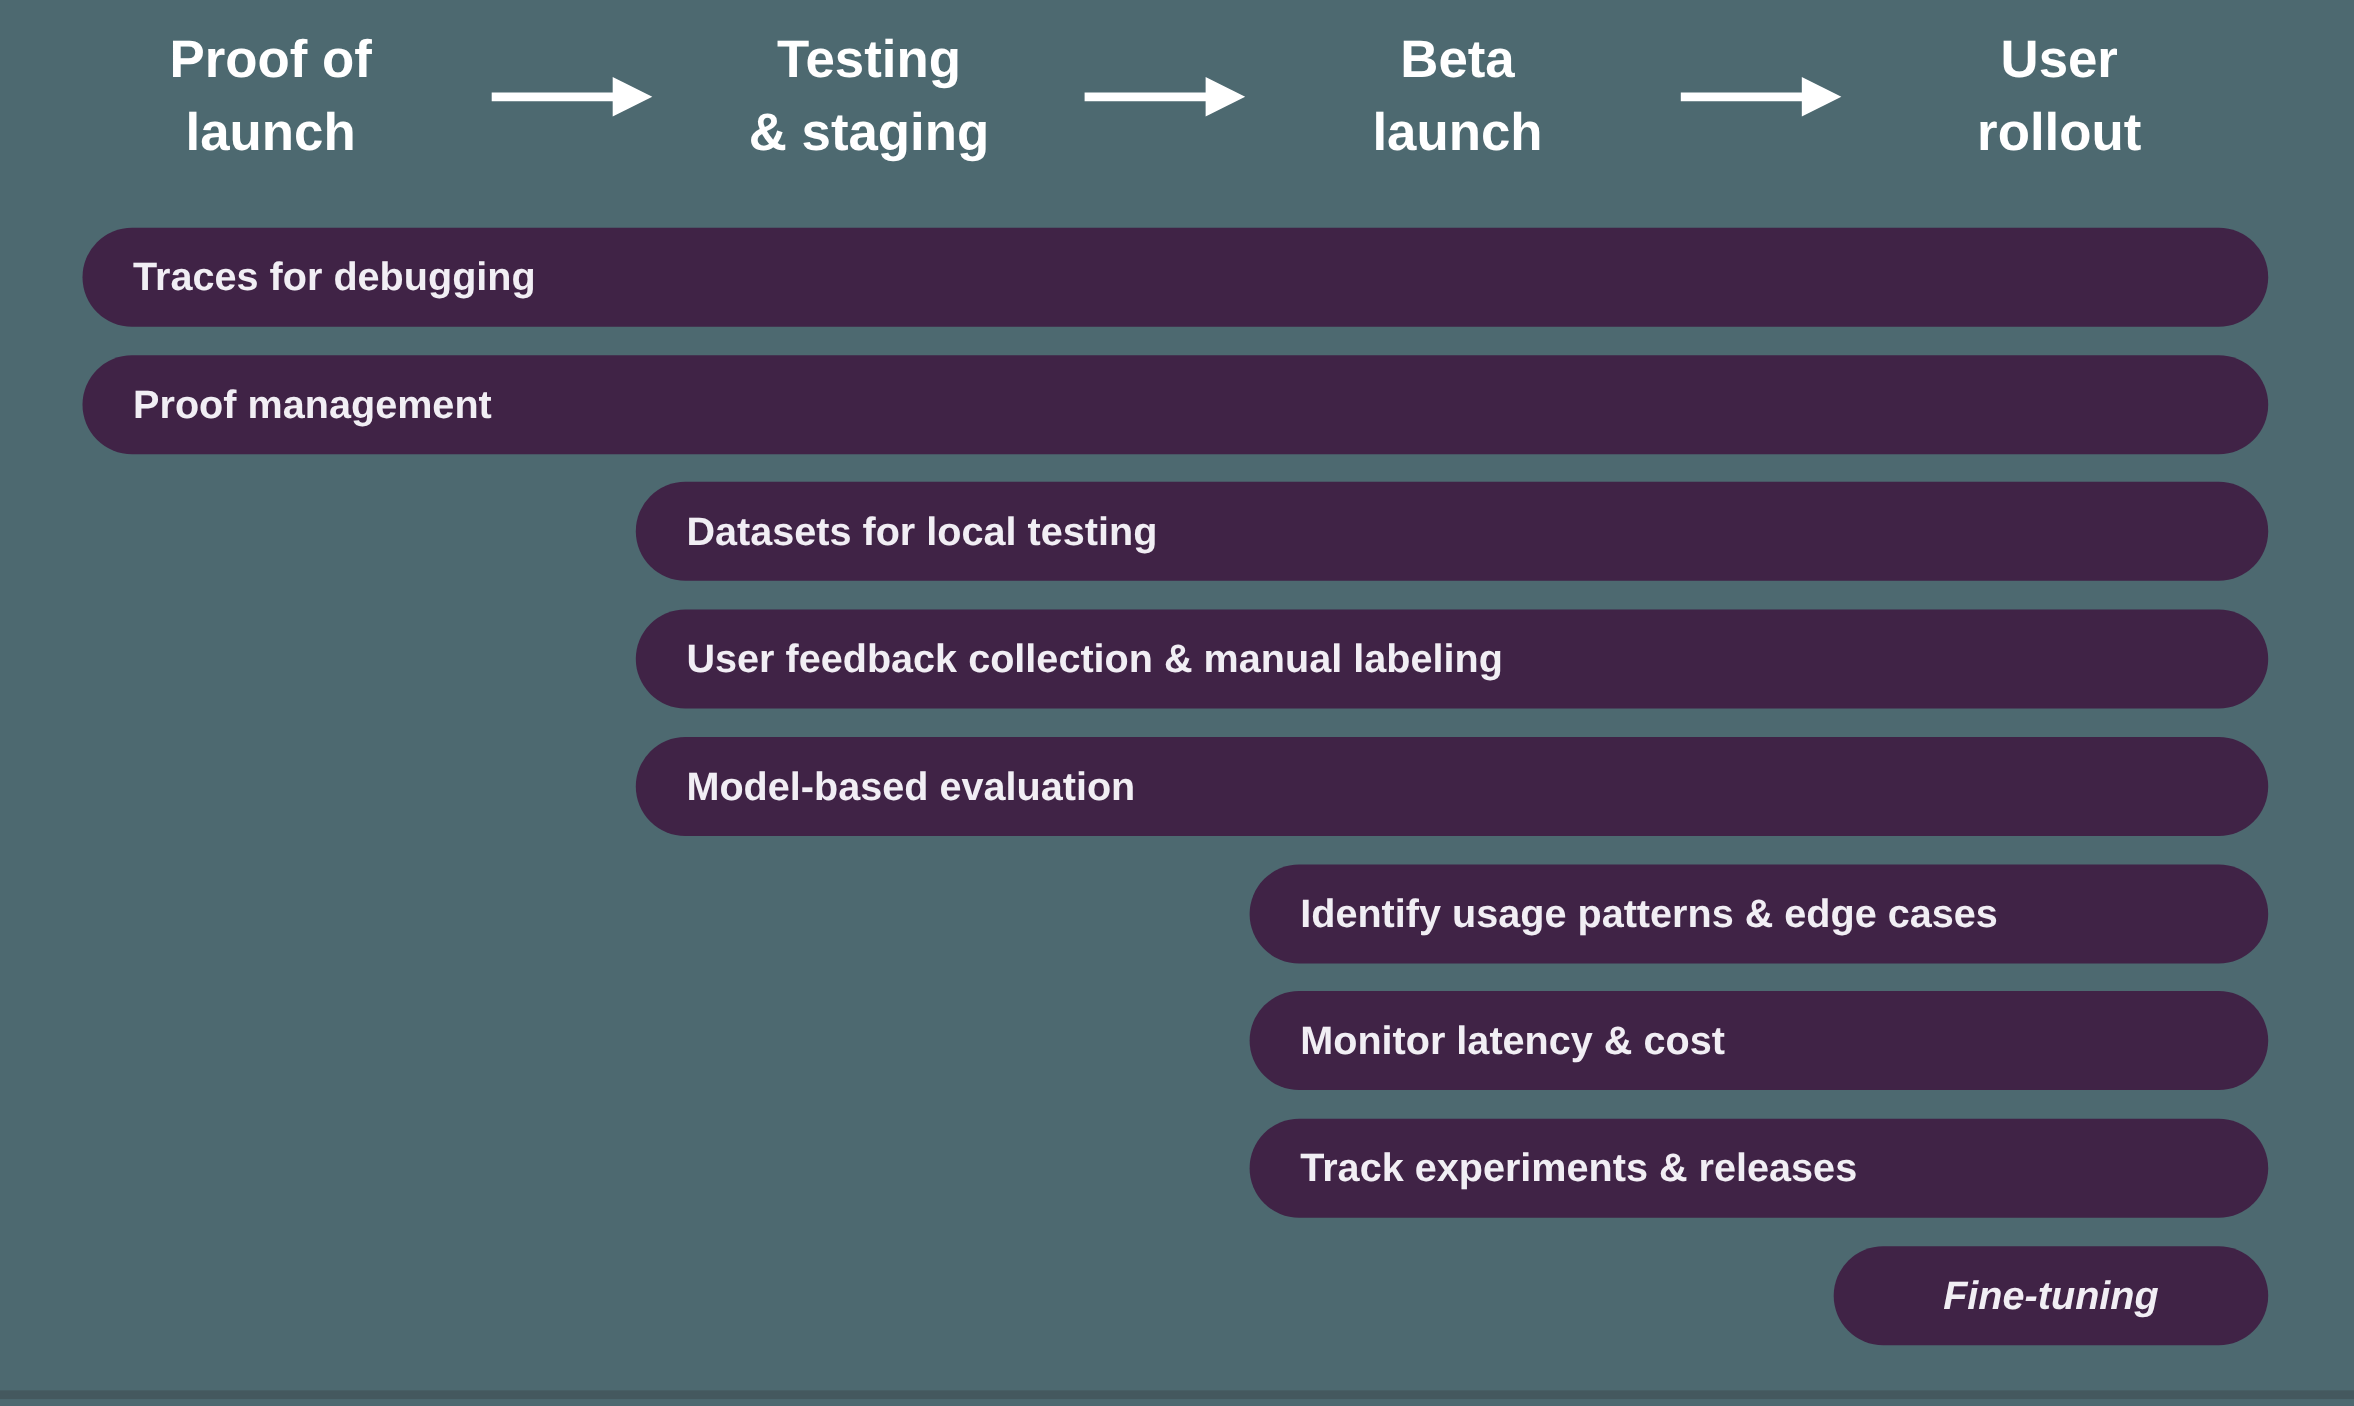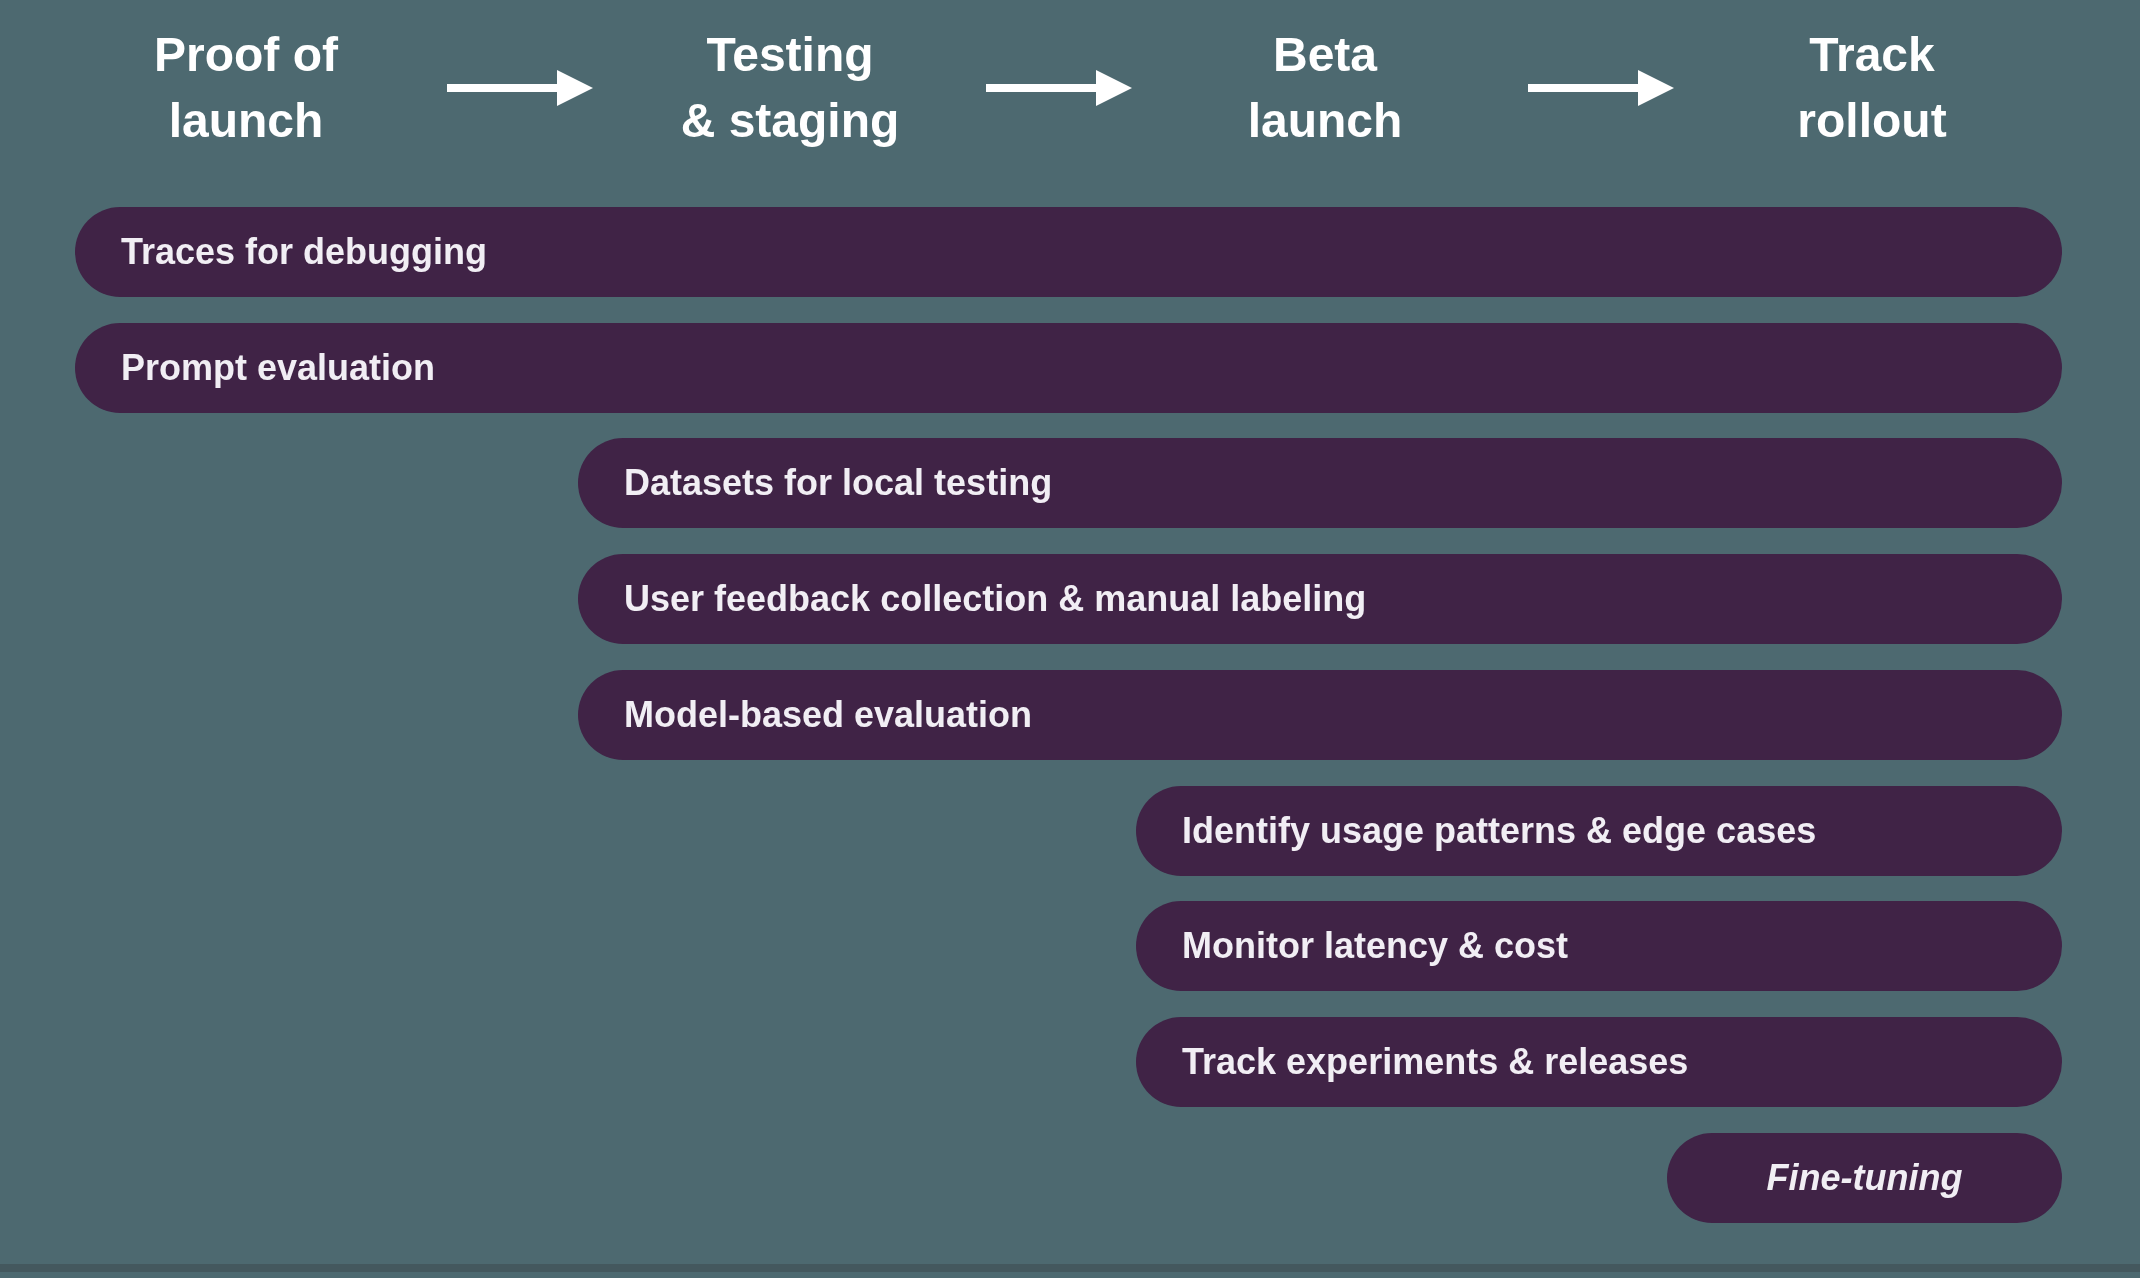--- a/index.html
+++ b/index.html
@@ -69,42 +69,42 @@
   </div>
   <div class="phase-header" style="left:790px">
     <div>Testing</div>
     <div>&amp; staging</div>
   </div>
   <div class="phase-header" style="left:1325px">
     <div>Beta</div>
     <div>launch</div>
   </div>
   <div class="phase-header" style="left:1872px">
-    <div>Track</div>
+    <div>User</div>
     <div>rollout</div>
   </div>
 
   <svg class="arrow" style="left:445px" width="150" height="44" viewBox="0 0 150 44">
     <line x1="2" y1="22" x2="114" y2="22" stroke="#FFFFFF" stroke-width="8"></line>
     <polygon points="112,4 148,22 112,40" fill="#FFFFFF"></polygon>
   </svg>
   <svg class="arrow" style="left:984px" width="150" height="44" viewBox="0 0 150 44">
     <line x1="2" y1="22" x2="114" y2="22" stroke="#FFFFFF" stroke-width="8"></line>
     <polygon points="112,4 148,22 112,40" fill="#FFFFFF"></polygon>
   </svg>
   <svg class="arrow" style="left:1526px" width="150" height="44" viewBox="0 0 150 44">
     <line x1="2" y1="22" x2="114" y2="22" stroke="#FFFFFF" stroke-width="8"></line>
     <polygon points="112,4 148,22 112,40" fill="#FFFFFF"></polygon>
   </svg>
 
   <div class="bar" style="left:75px;   top:207px;  width:1987px">
     <span>Traces for debugging</span>
   </div>
   <div class="bar" style="left:75px;   top:323px;  width:1987px">
-    <span>Prompt evaluation</span>
+    <span>Proof management</span>
   </div>
   <div class="bar" style="left:578px;  top:438px;  width:1484px">
     <span>Datasets for local testing</span>
   </div>
   <div class="bar" style="left:578px;  top:554px;  width:1484px">
     <span>User feedback collection &amp; manual labeling</span>
   </div>
   <div class="bar" style="left:578px;  top:670px;  width:1484px">
     <span>Model-based evaluation</span>
   </div>

